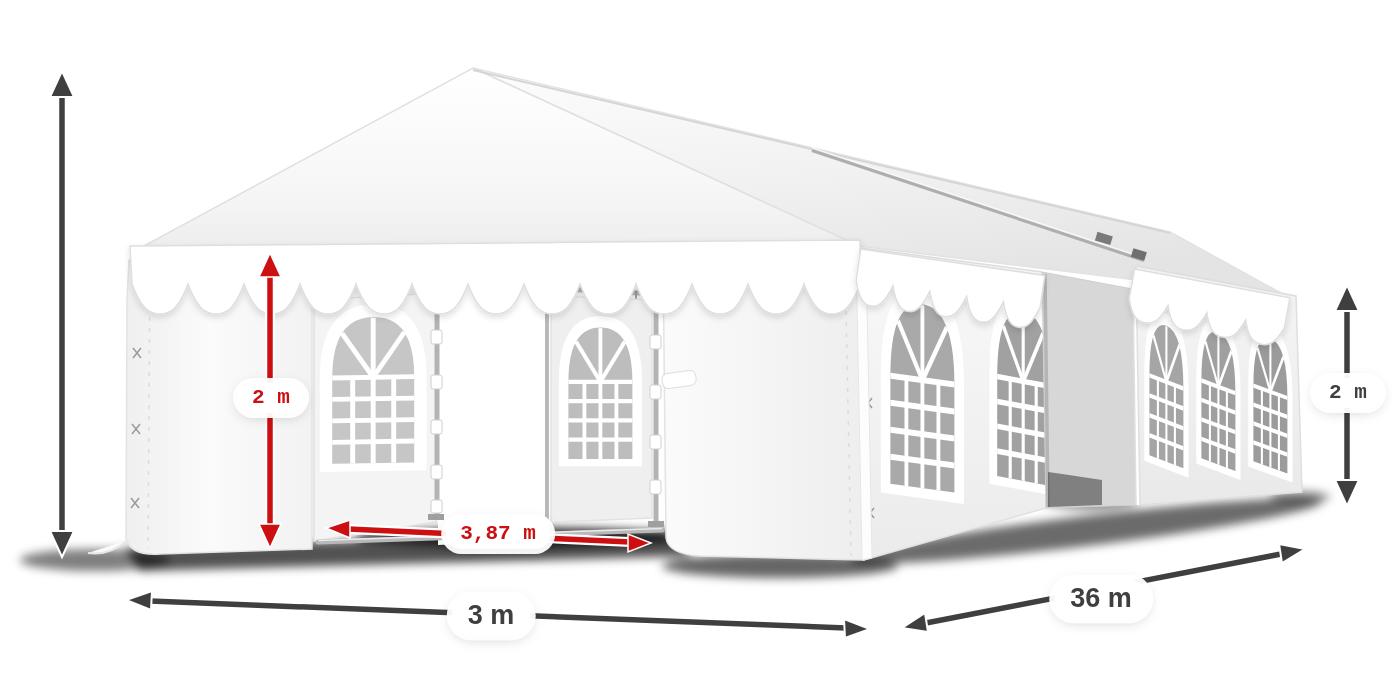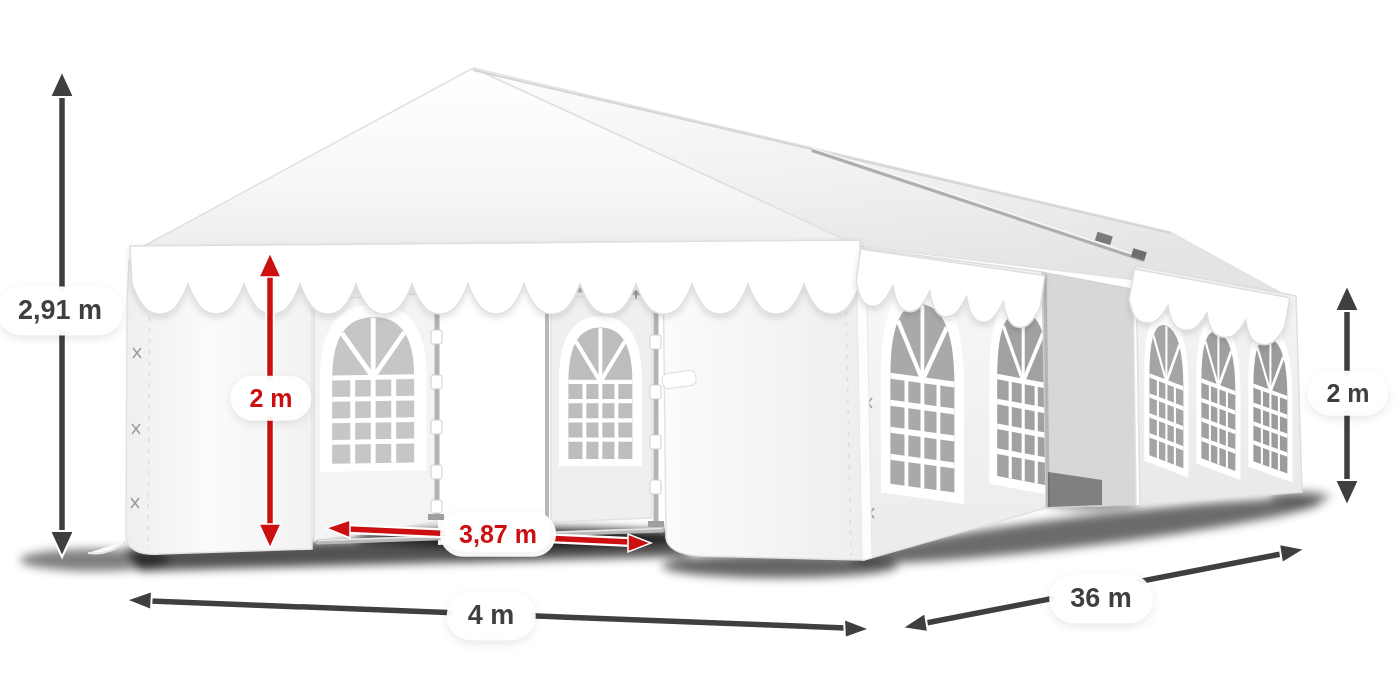--- a/index.html
+++ b/index.html
@@ -10,21 +10,21 @@
   .stage svg{position:absolute;left:0;top:0;}
   .dim-pill{
     position:absolute;transform:translate(-50%,-50%);
     background:#ffffff;border-radius:24px;padding:4px 16px;
     font-weight:bold;font-size:27px;line-height:1.15;white-space:nowrap;
     box-shadow:0 0 0 5px rgba(255,255,255,0.95), 0 3px 14px rgba(0,0,0,0.22);
     z-index:5;
   }
   .dim-dark{color:#3f3f3f;}
   .dim-red{color:#cc1012;}
-  .pill-sm{font-size:25px;padding:3px 14px;}
+  .pill-sm{font-size:21px;padding:3px 14px;font-family:Liberation Mono, monospace;}
 </style>
 </head>
 <body>
 
 <div class="stage">
 
 <svg width="1400" height="700" viewBox="0 0 1400 700">
   <defs>
     <linearGradient id="gGable" x1="0" y1="0" x2="0" y2="1">
       <stop offset="0" stop-color="#ffffff"></stop>
@@ -271,25 +271,24 @@
   </g>
 
   <g>
     <line x1="1347" y1="308" x2="1347" y2="483" stroke="#ffffff" stroke-width="10"></line>
     <line x1="1347" y1="308" x2="1347" y2="483" stroke="#3f3f3f" stroke-width="5.5"></line>
     <polygon points="1347,285 1335,311 1359,311" fill="#3f3f3f" stroke="#ffffff" stroke-width="2"></polygon>
     <polygon points="1347,506 1335,480 1359,480" fill="#3f3f3f" stroke="#ffffff" stroke-width="2"></polygon>
   </g>
 </svg>
 
-<div class="dim-pill dim-dark" style="left:60px; top:311px;">2,91 m</div>
 
 <div class="dim-pill dim-red pill-sm" style="left:271px; top:398px;">2 m</div>
 
 <div class="dim-pill dim-red pill-sm" style="left:498px; top:534px;">3,87 m</div>
 
-<div class="dim-pill dim-dark" style="left:491px; top:616px;">4 m</div>
+<div class="dim-pill dim-dark" style="left:491px; top:616px;">3 m</div>
 
 <div class="dim-pill dim-dark" style="left:1101px; top:599px;">36 m</div>
 
 <div class="dim-pill dim-dark pill-sm" style="left:1348px; top:393px;">2 m</div>
 
 </div>
 
 </body></html>

